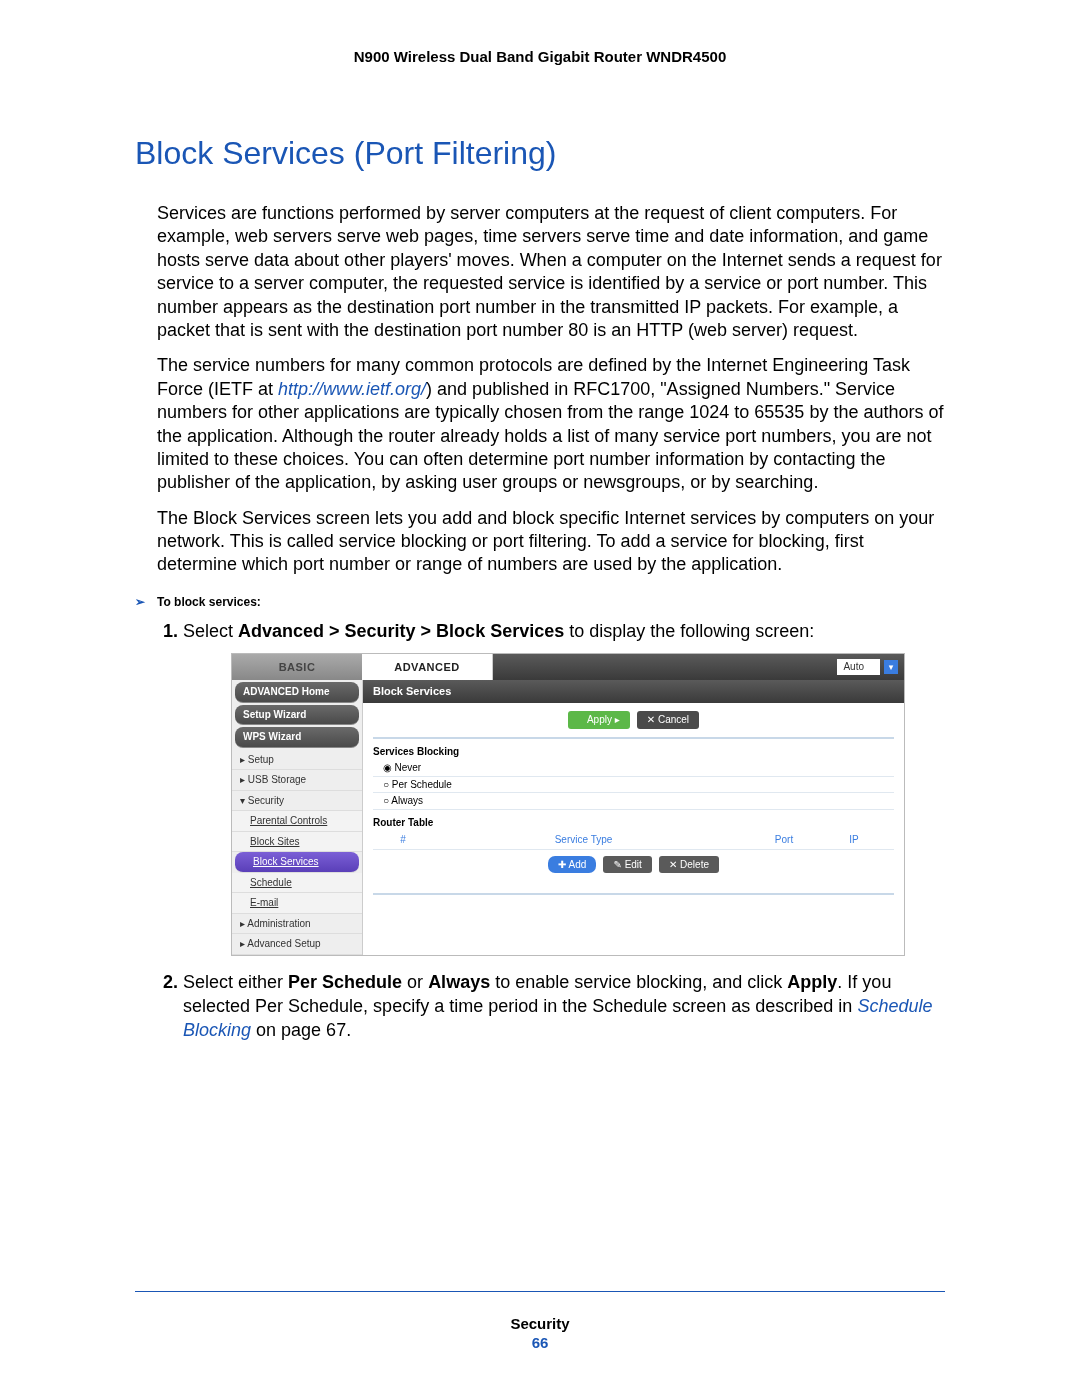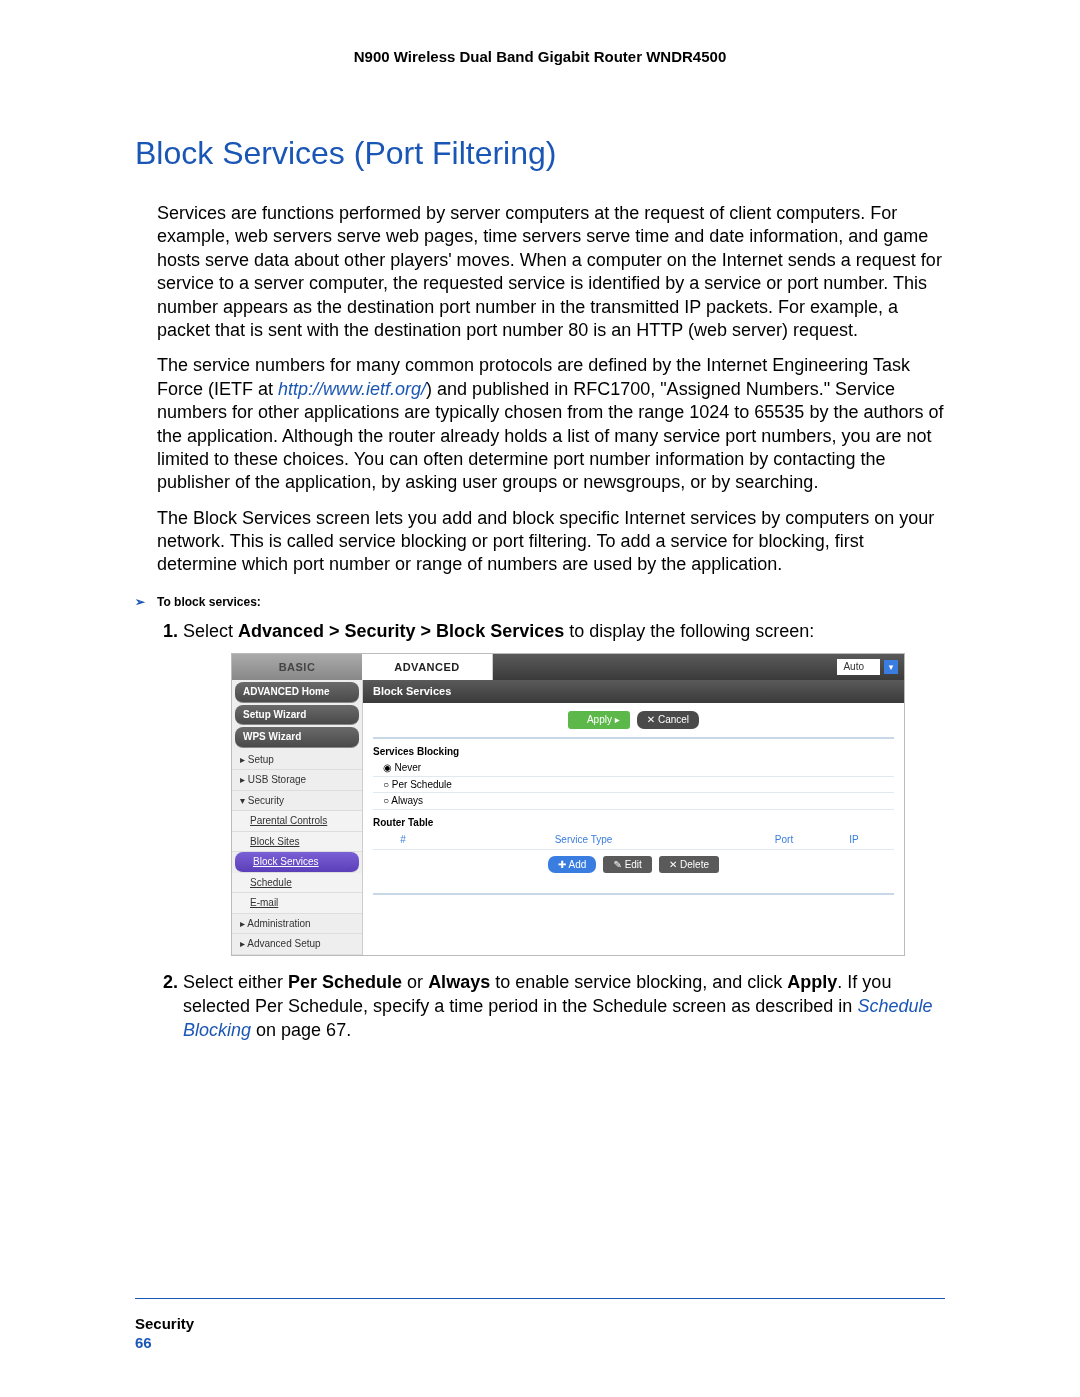--- a/index.html
+++ b/index.html
@@ -181,21 +181,21 @@
   }
   .btn {
     display: inline-block;
     color: #fff;
     font-size: 10px;
     padding: 2px 10px;
     border-radius: 3px;
     margin: 0 2px;
   }
   .btn-apply { background: #5cb848; padding-left: 19px; }
-  .btn-cancel { background: #4a4a4a; border-radius: 7px; }
+  .btn-cancel { background: #4a4a4a; }
   .btn-add { background: #3a7de0; border-radius: 7px; }
   .btn-edit { background: #5a5a5a; }
   .btn-delete { background: #5a5a5a; }
   .section-label {
     font-weight: bold;
     font-size: 10px;
     padding: 6px 10px 2px 10px;
   }
   .radio-row {
     font-size: 10px;
@@ -221,21 +221,22 @@
     border-bottom: 2px solid #c8d8e8;
     margin: 0 10px 10px 10px;
   }
 
   .footer {
     position: absolute;
     bottom: 46px;
     left: 135px;
     right: 135px;
     border-top: 1px solid #1a56b5;
-    padding-top: 16px;
+    text-align: center;
+    padding-top: 23px;
     margin-top: 48px;
   }
   .footer-label {
     font-weight: bold;
     font-size: 15px;
   }
   .footer-page {
     color: #1a56b5;
     font-weight: bold;
     font-size: 15px;

